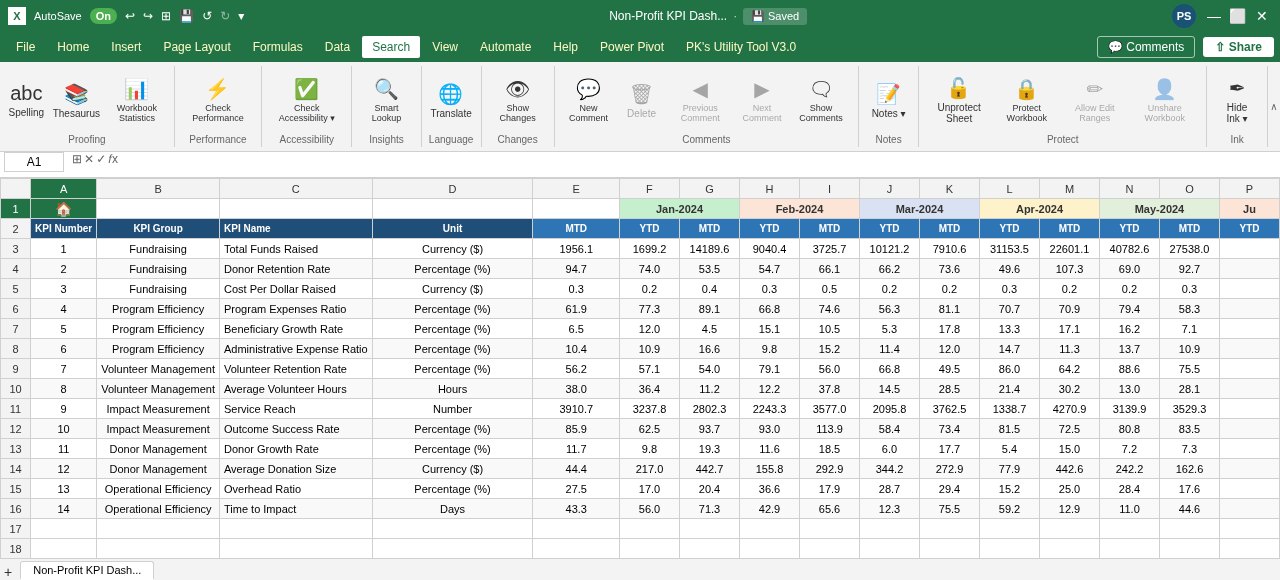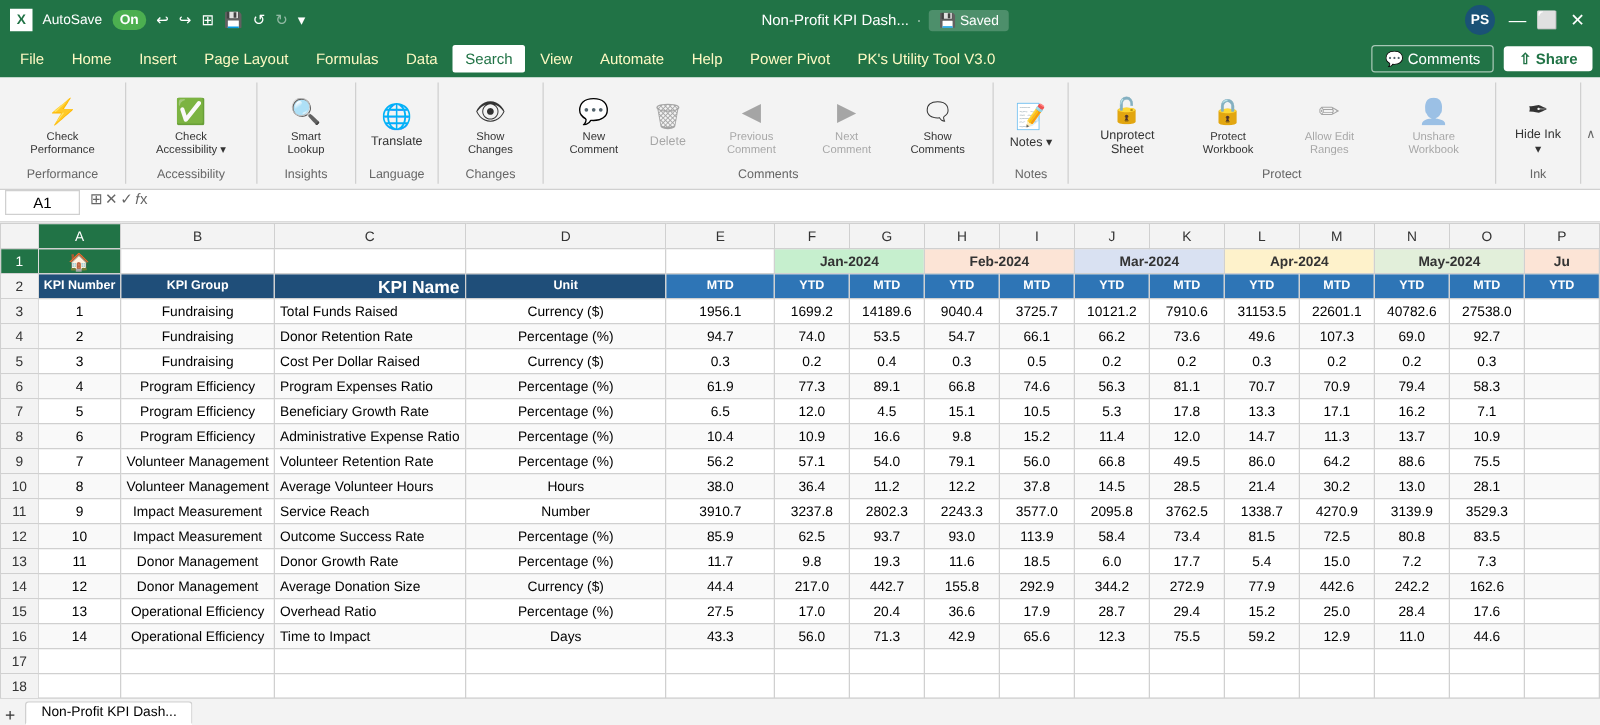--- a/index.html
+++ b/index.html
@@ -269,20 +269,37 @@
   <div class="menu-item">Power Pivot</div>
   <div class="menu-item">PK's Utility Tool V3.0</div>
   <div class="menu-right">
     <div class="comments-btn">💬 Comments</div>
     <div class="share-btn">⇧ Share</div>
   </div>
 </div>
 
 <div class="ribbon">
 
+  <div class="ribbon-group">
+    <div class="ribbon-items">
+      <div class="ribbon-btn">
+        <span class="icon">abc</span>
+        <span>Spelling</span>
+      </div>
+      <div class="ribbon-btn">
+        <span class="icon">📚</span>
+        <span>Thesaurus</span>
+      </div>
+      <div class="ribbon-btn">
+        <span class="icon">📊</span>
+        <span style="font-size:9px;">Workbook Statistics</span>
+      </div>
+    </div>
+    <div class="ribbon-group-label">Proofing</div>
+  </div>
 
   <div class="ribbon-group">
     <div class="ribbon-items">
       <div class="ribbon-btn">
         <span class="icon">⚡</span>
         <span style="font-size:9px;">Check Performance</span>
       </div>
     </div>
     <div class="ribbon-group-label">Performance</div>
   </div>
@@ -466,21 +483,21 @@
           <td class="month-mar" colspan="2">Mar-2024</td>
           <td class="month-apr" colspan="2">Apr-2024</td>
           <td class="month-may" colspan="2">May-2024</td>
           <td class="month-jun">Ju</td>
         </tr>
 
         <tr>
           <td class="row-header">2</td>
           <td style="background:#1f4e79;color:white;font-weight:bold;text-align:center;font-size:10px;">KPI Number</td>
           <td style="background:#1f4e79;color:white;font-weight:bold;text-align:center;font-size:10px;">KPI Group</td>
-          <td style="background:#1f4e79;color:white;font-weight:bold;text-align:right;font-size:14px;">KPI Name</td>
+          <td style="background:#1f4e79;color:white;font-weight:bold;text-align:left;font-size:10px;">KPI Name</td>
           <td style="background:#1f4e79;color:white;font-weight:bold;text-align:center;font-size:10px;">Unit</td>
           <td style="background:#2e75b6;color:white;font-weight:bold;text-align:center;font-size:10px;">MTD</td>
           <td style="background:#2e75b6;color:white;font-weight:bold;text-align:center;font-size:10px;">YTD</td>
           <td style="background:#2e75b6;color:white;font-weight:bold;text-align:center;font-size:10px;">MTD</td>
           <td style="background:#2e75b6;color:white;font-weight:bold;text-align:center;font-size:10px;">YTD</td>
           <td style="background:#2e75b6;color:white;font-weight:bold;text-align:center;font-size:10px;">MTD</td>
           <td style="background:#2e75b6;color:white;font-weight:bold;text-align:center;font-size:10px;">YTD</td>
           <td style="background:#2e75b6;color:white;font-weight:bold;text-align:center;font-size:10px;">MTD</td>
           <td style="background:#2e75b6;color:white;font-weight:bold;text-align:center;font-size:10px;">YTD</td>
           <td style="background:#2e75b6;color:white;font-weight:bold;text-align:center;font-size:10px;">MTD</td>

